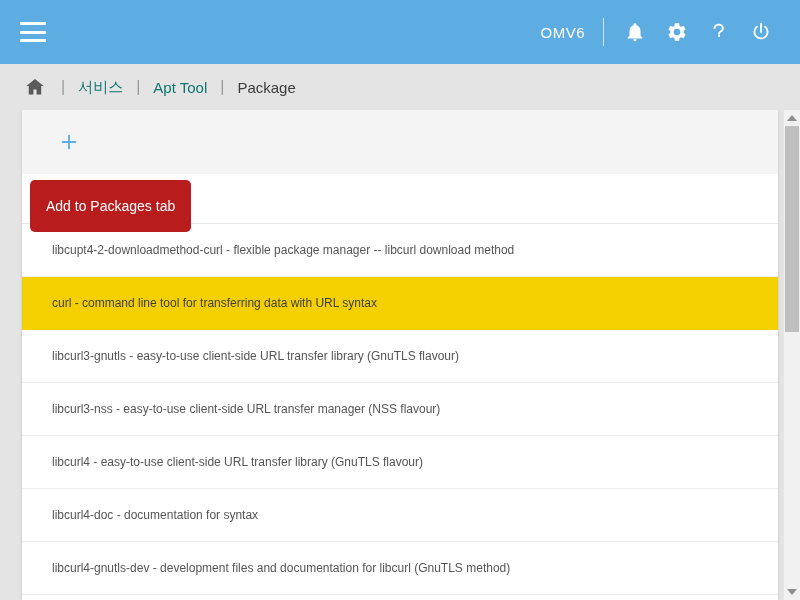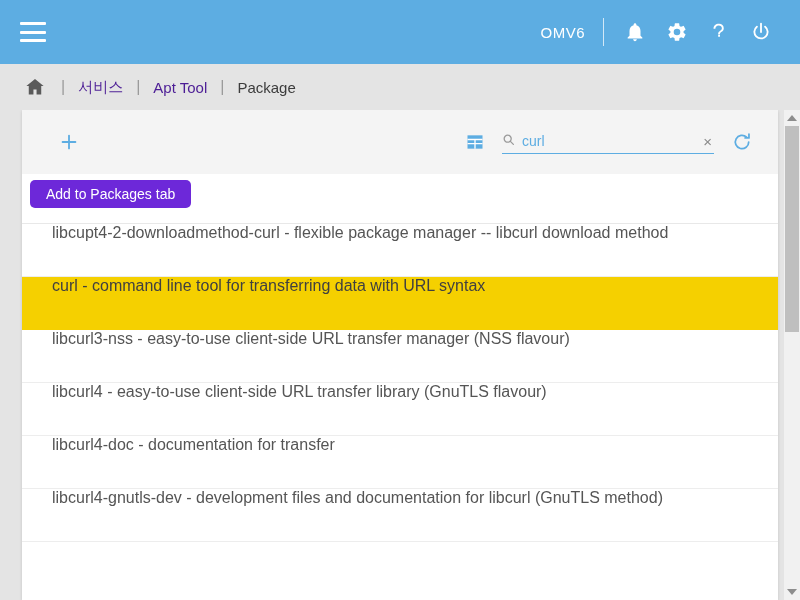--- a/index.html
+++ b/index.html
@@ -61,21 +61,21 @@
   }
   .bc-home { width: 26px; height: 26px; display:flex; align-items:center; justify-content:center; cursor:pointer; }
   .bc-sep {
     color: #9a9a9a;
     font-size: 16px;
     padding: 0 13px;
     font-weight: 300;
   }
   .bc-item {
     font-size: 15px;
-    color: #4c1d95;
+    color: #0f766e;
     cursor: pointer;
     white-space: nowrap;
   }
   .bc-item.last { color: #3c3c3c; }
 
   
   .content {
     position: relative;
     height: calc(600px - 64px - 46px);
     padding: 0 22px 0 22px;
@@ -156,36 +156,36 @@
     display: flex;
     align-items: center;
     gap: 5px;
   }
   .sort-caret { font-size: 10px; color: #bdbdbd; }
 
   .tooltip {
     position: absolute;
     left: 8px;
     top: 6px;
-    background: #6d28d9;
+    background: #b91c1c;
     color: #fff;
     font-size: 14px;
-    padding: 6px 16px;
+    padding: 18px 16px;
     border-radius: 5px;
     white-space: nowrap;
     z-index: 12;
     pointer-events: none;
   }
 
   .row {
     height: 53px;
     display: flex;
-    align-items: flex-start;
+    align-items: center;
     padding: 0 30px;
-    font-size: 16px;
+    font-size: 12px;
     color: #555;
     border-bottom: 1px solid #ededed;
     background: #fff;
     cursor: pointer;
     white-space: nowrap;
     overflow: hidden;
   }
   .row.selected {
     background: #f5d000;
     color: #404040;
@@ -287,72 +287,47 @@
   <div class="card">
 
     <div class="card-toolbar">
 
       <div class="add-btn">
         <svg width="22" height="22" viewBox="0 0 24 24" fill="none" stroke="#5dade2" stroke-width="2" stroke-linecap="round">
           <path d="M12 5v14M5 12h14"></path>
         </svg>
       </div>
 
-      <div class="toolbar-right">
-
-        <div class="grid-icon">
-          <svg width="20" height="20" viewBox="0 0 24 24" fill="#5dade2">
-            <path d="M3 4h18v16H3z" fill="#5dade2"></path>
-            <path d="M3 9h18M12 9v11M3 14h18" stroke="#fff" stroke-width="1.6"></path>
-          </svg>
-        </div>
-
-        <div class="search-wrap">
-          <span>
-            <svg width="13" height="13" viewBox="0 0 24 24" fill="none" stroke="#9a9a9a" stroke-width="2.4">
-              <circle cx="10.5" cy="10.5" r="6.5"></circle>
-              <path d="M15.5 15.5 21 21" stroke-linecap="round"></path>
-            </svg>
-          </span>
-          <input class="search-input" type="text" value="curl" style="">
-          <span class="clear-x">×</span>
-        </div>
-
-        <div class="refresh-btn">
-          <svg width="22" height="22" viewBox="0 0 24 24" fill="none" stroke="#5dade2" stroke-width="1.9">
-            <path d="M19.3 12a7.3 7.3 0 1 1-2.3-5.3" stroke-linecap="round"></path>
-            <path d="M19.6 3.4v4.2h-4.2" stroke-linecap="round" stroke-linejoin="round"></path>
-          </svg>
-        </div>
-
-      </div>
     </div>
 
     <div class="table-head">
       <div class="th">
         <span>Package Name</span>
         <span class="sort-caret">▲</span>
       </div>
       <div class="tooltip">Add to Packages tab</div>
     </div>
 
     <div class="row">
       <span>libcupt4-2-downloadmethod-curl - flexible package manager -- libcurl download method</span>
     </div>
     <div class="row selected">
       <span>curl - command line tool for transferring data with URL syntax</span>
     </div>
     <div class="row">
+      <span>libcurl3-gnutls - easy-to-use client-side URL transfer library (GnuTLS flavour)</span>
+    </div>
+    <div class="row">
       <span>libcurl3-nss - easy-to-use client-side URL transfer manager (NSS flavour)</span>
     </div>
     <div class="row">
       <span>libcurl4 - easy-to-use client-side URL transfer library (GnuTLS flavour)</span>
     </div>
     <div class="row">
-      <span>libcurl4-doc - documentation for transfer</span>
+      <span>libcurl4-doc - documentation for syntax</span>
     </div>
     <div class="row">
       <span>libcurl4-gnutls-dev - development files and documentation for libcurl (GnuTLS method)</span>
     </div>
 
   </div>
 
   <div class="pagescroll">
     <div class="ps-arrow">
       <span class="tri up"></span>

